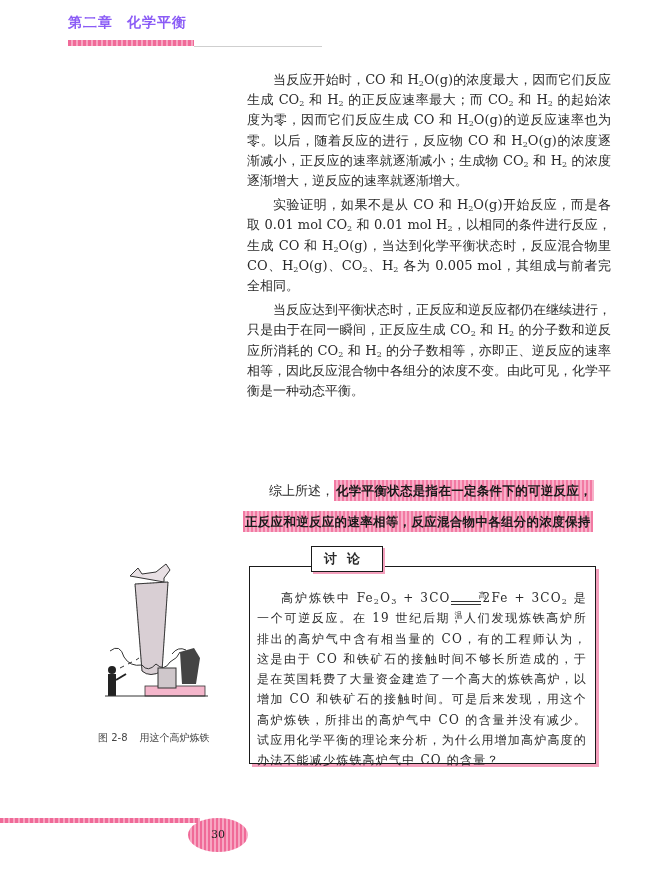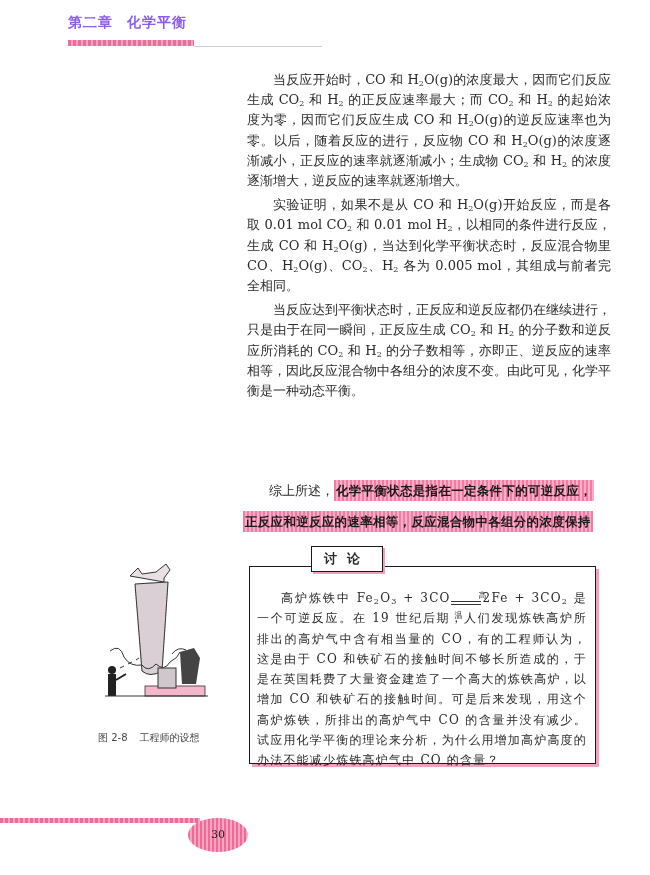--- a/index.html
+++ b/index.html
@@ -87,17 +87,17 @@
     <circle cx="22" cy="114" r="4" fill="#222"></circle>
     <path d="M26 124 l10 -6" stroke="#222" stroke-width="2"></path>
     <rect x="55" y="130" width="60" height="10" fill="#f4b6cb" stroke="#333" stroke-width="0.8"></rect>
     <rect x="68" y="112" width="18" height="20" fill="#cfc7cb" stroke="#333"></rect>
     <path d="M90 96 l14 -4 l6 10 l-4 26 l-14 0 z" fill="#444"></path>
     <path d="M82 98 q6 -8 14 -4" stroke="#333" fill="none"></path>
     <line x1="15" y1="140" x2="118" y2="140" stroke="#333" stroke-width="1"></line>
   </svg>
 </div>
 <div class="figure-caption">
-  <span>图 2-8</span><span class="gap"></span><span>工程师的设想</span>
+  <span>图 2-8</span><span class="gap"></span><span>用这个高炉炼铁</span>
 </div>
 
 <div class="footer-bar"></div>
 <div class="page-oval">30</div>
 
 </body></html>

